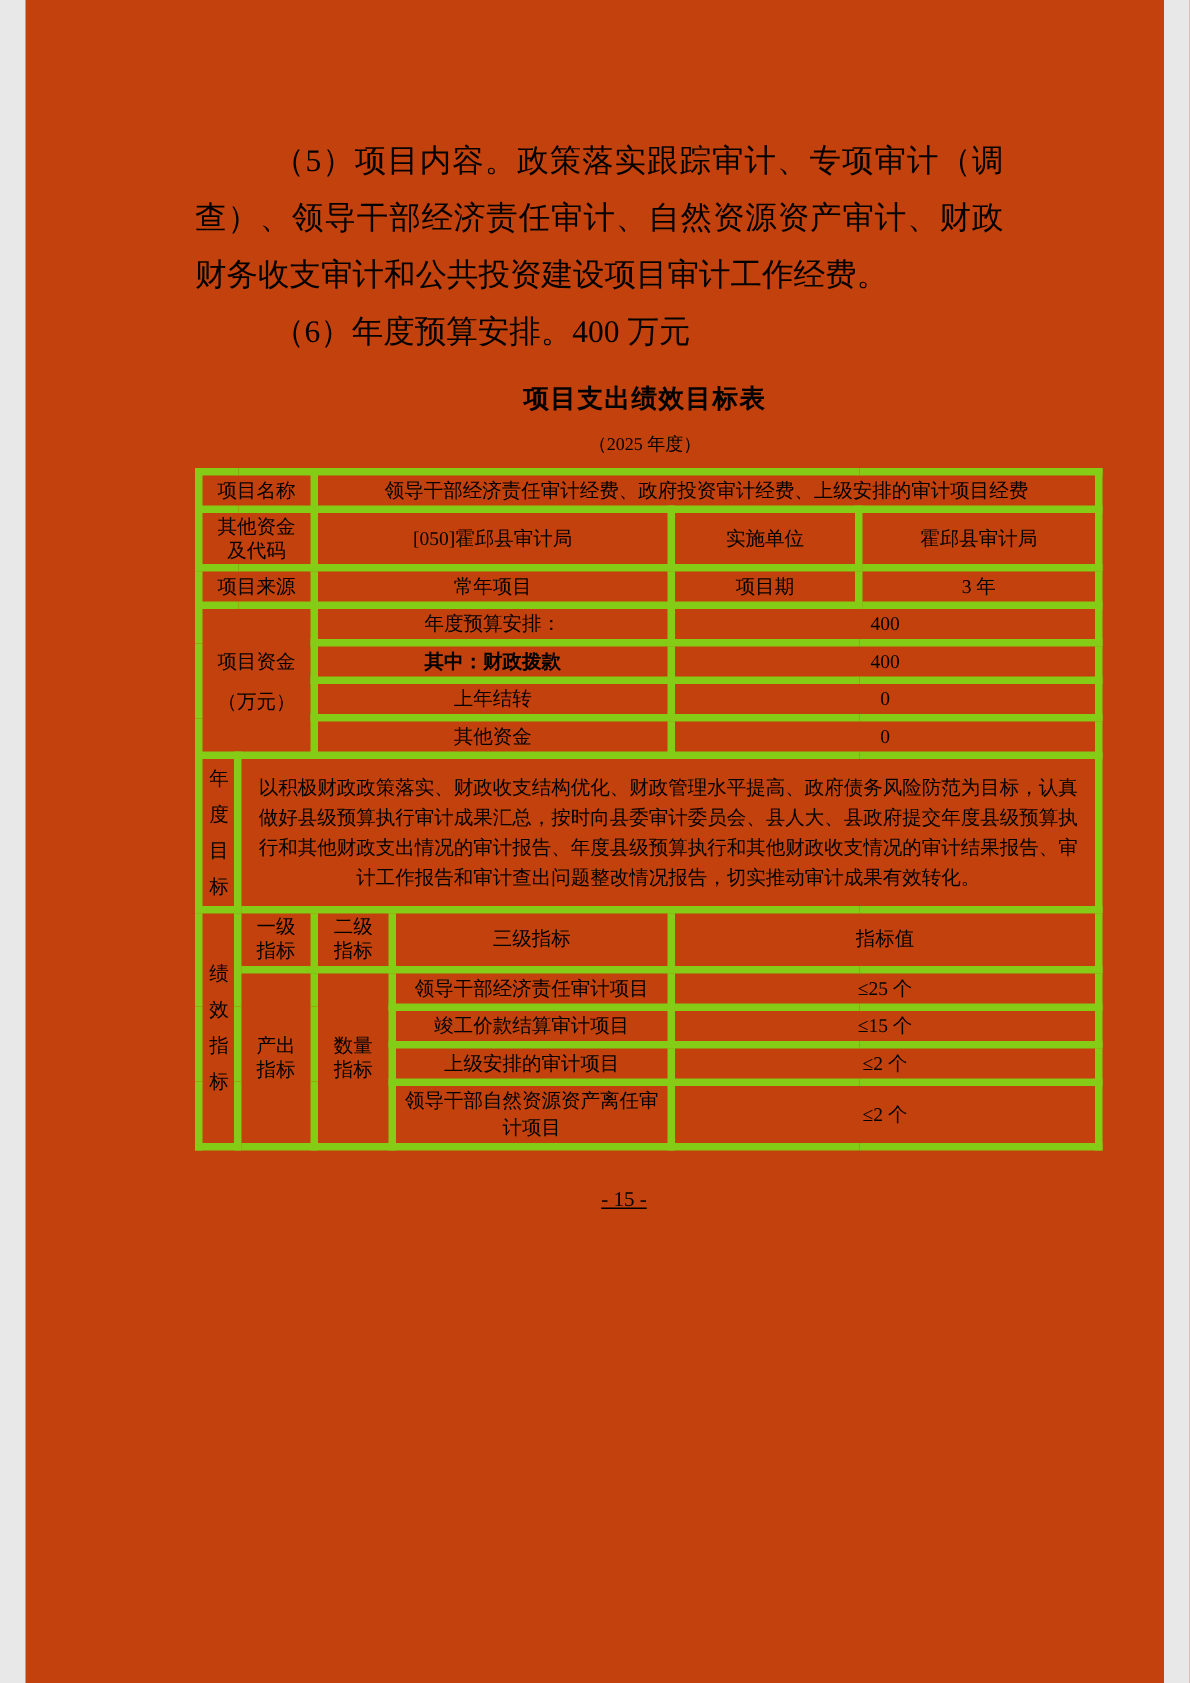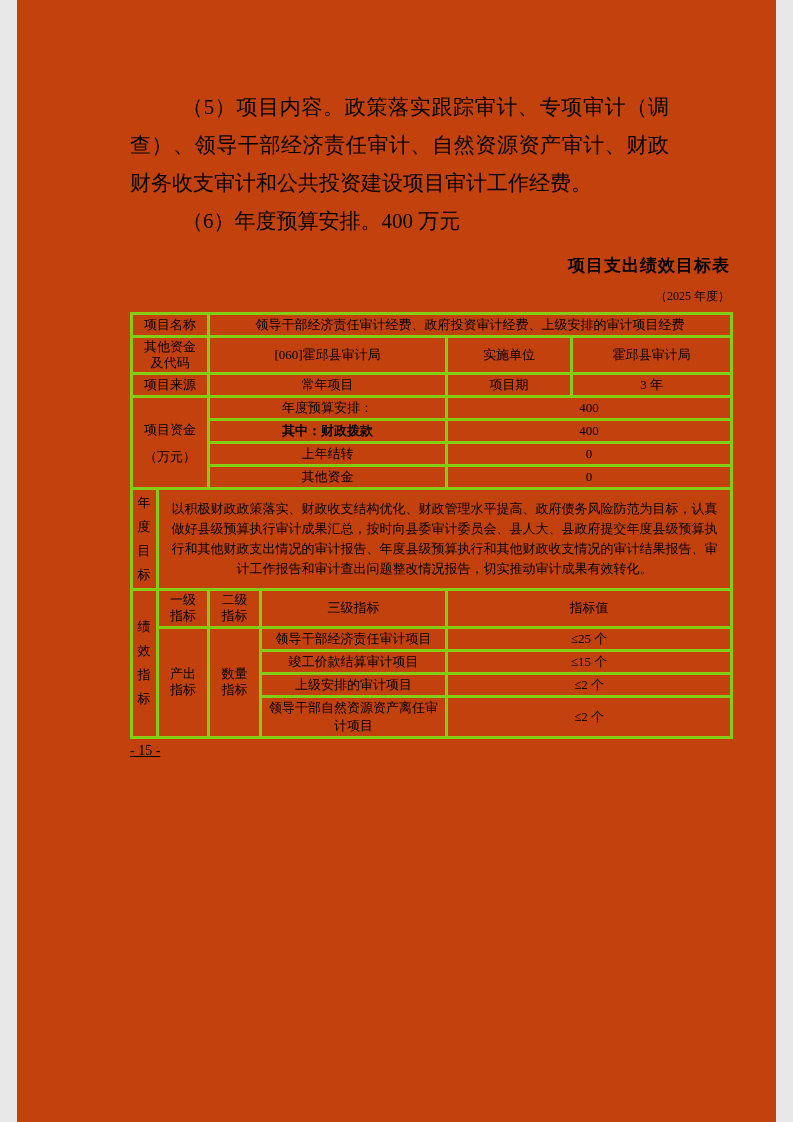--- a/index.html
+++ b/index.html
@@ -8,59 +8,59 @@
     font-family:"Liberation Serif", serif; color:#000;
     position:relative; overflow:hidden; box-sizing:border-box;
   }
   .body-text { padding:88px 107px 0 113px; }
   .body-text p {
     margin:0; font-size:21px; line-height:38px;
     text-align:justify; text-indent:52px;
     font-family:"Liberation Serif", serif;
   }
   .table-title {
-    margin-top:14px; text-align:right; font-size:17px; font-weight:bold;
+    margin-top:14px; text-align:center; font-size:17px; font-weight:bold;
     font-family:"Liberation Sans", sans-serif; letter-spacing:1px;
     width:600px; margin-left:113px;
   }
   .table-subtitle {
-    margin-top:11px; text-align:right; font-size:12px;
+    margin-top:11px; text-align:center; font-size:12px;
     width:600px; margin-left:113px;
   }
   table.pt {
     border-collapse:collapse; table-layout:fixed;
     width:600px; margin:7px 0 0 113px;
   }
   table.pt td {
-    border:3px solid #84cc16; font-size:13px; text-align:center;
+    border:5px solid #84cc16; font-size:13px; text-align:center;
     padding:1px 4px; vertical-align:middle; overflow:hidden;
     font-family:"Liberation Serif", serif; box-sizing:border-box;
   }
   tr.r-name  td { height:22px; }
   tr.r-dept  td { height:34px; line-height:16px; }
   tr.r-src   td { height:18px; }
   tr.r-fund  td { height:22px; }
   tr.r-goal  td { height:81px; }
   tr.r-ih    td { height:30px; }
   tr.r-i     td { height:23px; }
   tr.r-i2    td { height:38px; }
   td.left   { text-align:left; }
   td.num    { text-align:right; padding-right:8px; }
   td.ind8   { padding-left:8px;  }
   td.ind20  { padding-left:20px;font-weight:bold; }
   td.ind53  { padding-left:53px; }
   .fund-label div { line-height:27px; }
   .goal-text {
     text-align:right; line-height:20px; padding:2px 8px !important;
   }
-  .w1 { width:14px; margin:0 auto; word-break:break-all; line-height:1.85; text-align:left; }
+  .w1 { width:14px; margin:0 auto; word-break:break-all; line-height:1.85; text-align:center; }
   .w2 { width:28px; margin:0 auto; word-break:break-all; line-height:1.25; text-align:center; }
   .page-number {
-    width:600px; margin-left:113px; margin-top:4px;
-    text-align:left; padding-right:28px; font-size:14px; box-sizing:border-box;text-decoration:underline;
+    width:600px; margin-left:113px; margin-top:26px;
+    text-align:center; padding-right:28px; font-size:14px; box-sizing:border-box;text-decoration:underline;
   }
 </style>
 </head>
 <body>
 
 <div class="page">
 
   <div class="body-text">
     <p>（5）项目内容。政策落实跟踪审计、专项审计（调查）、领导干部经济责任审计、自然资源资产审计、财政财务收支审计和公共投资建设项目审计工作经费。</p>
     <p>（6）年度预算安排。400 万元</p>
@@ -83,21 +83,21 @@
         <tr class="r-name">
       <td colspan="2">项目名称</td>
       <td colspan="4">领导干部经济责任审计经费、政府投资审计经费、上级安排的审计项目经费</td>
     </tr>
 
     <tr class="r-dept">
       <td colspan="2">
         <div>其他资金</div>
         <div>及代码</div>
       </td>
-      <td colspan="2">[060]霍邱县审计局</td>
+      <td colspan="2">[050]霍邱县审计局</td>
       <td>实施单位</td>
       <td>霍邱县审计局</td>
     </tr>
 
     <tr class="r-src">
       <td colspan="2">项目来源</td>
       <td colspan="2">常年项目</td>
       <td>项目期</td>
       <td>3 年</td>
     </tr>

